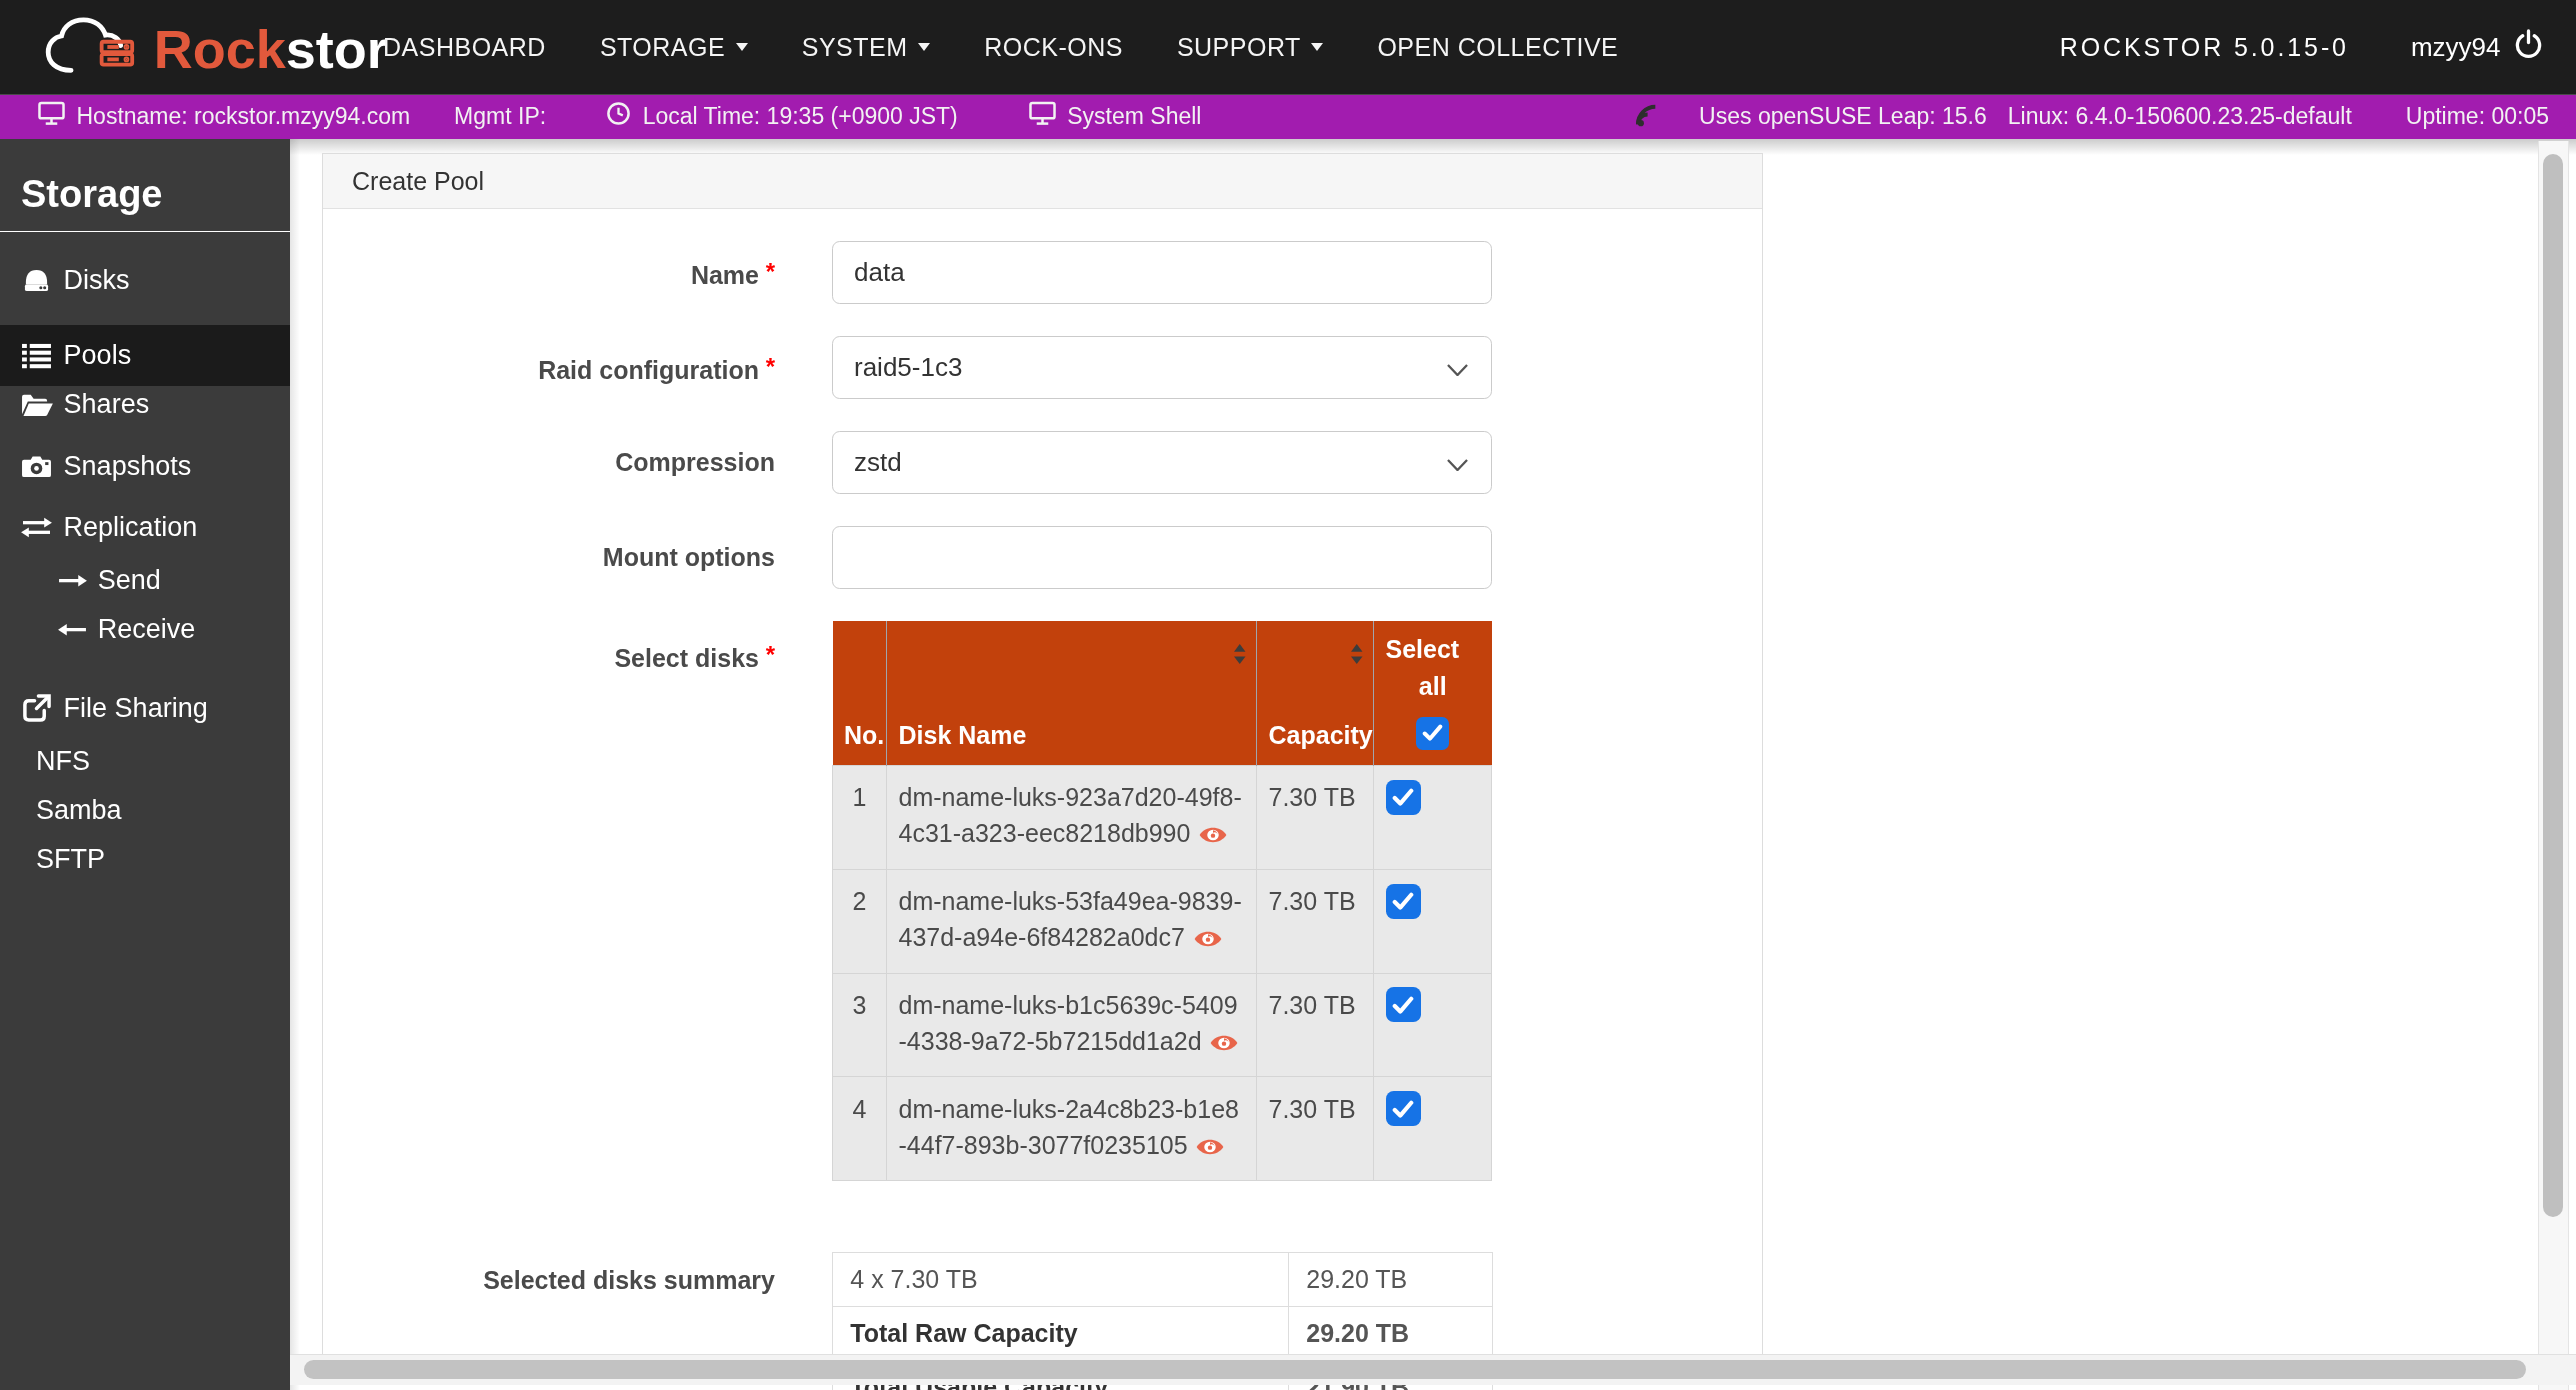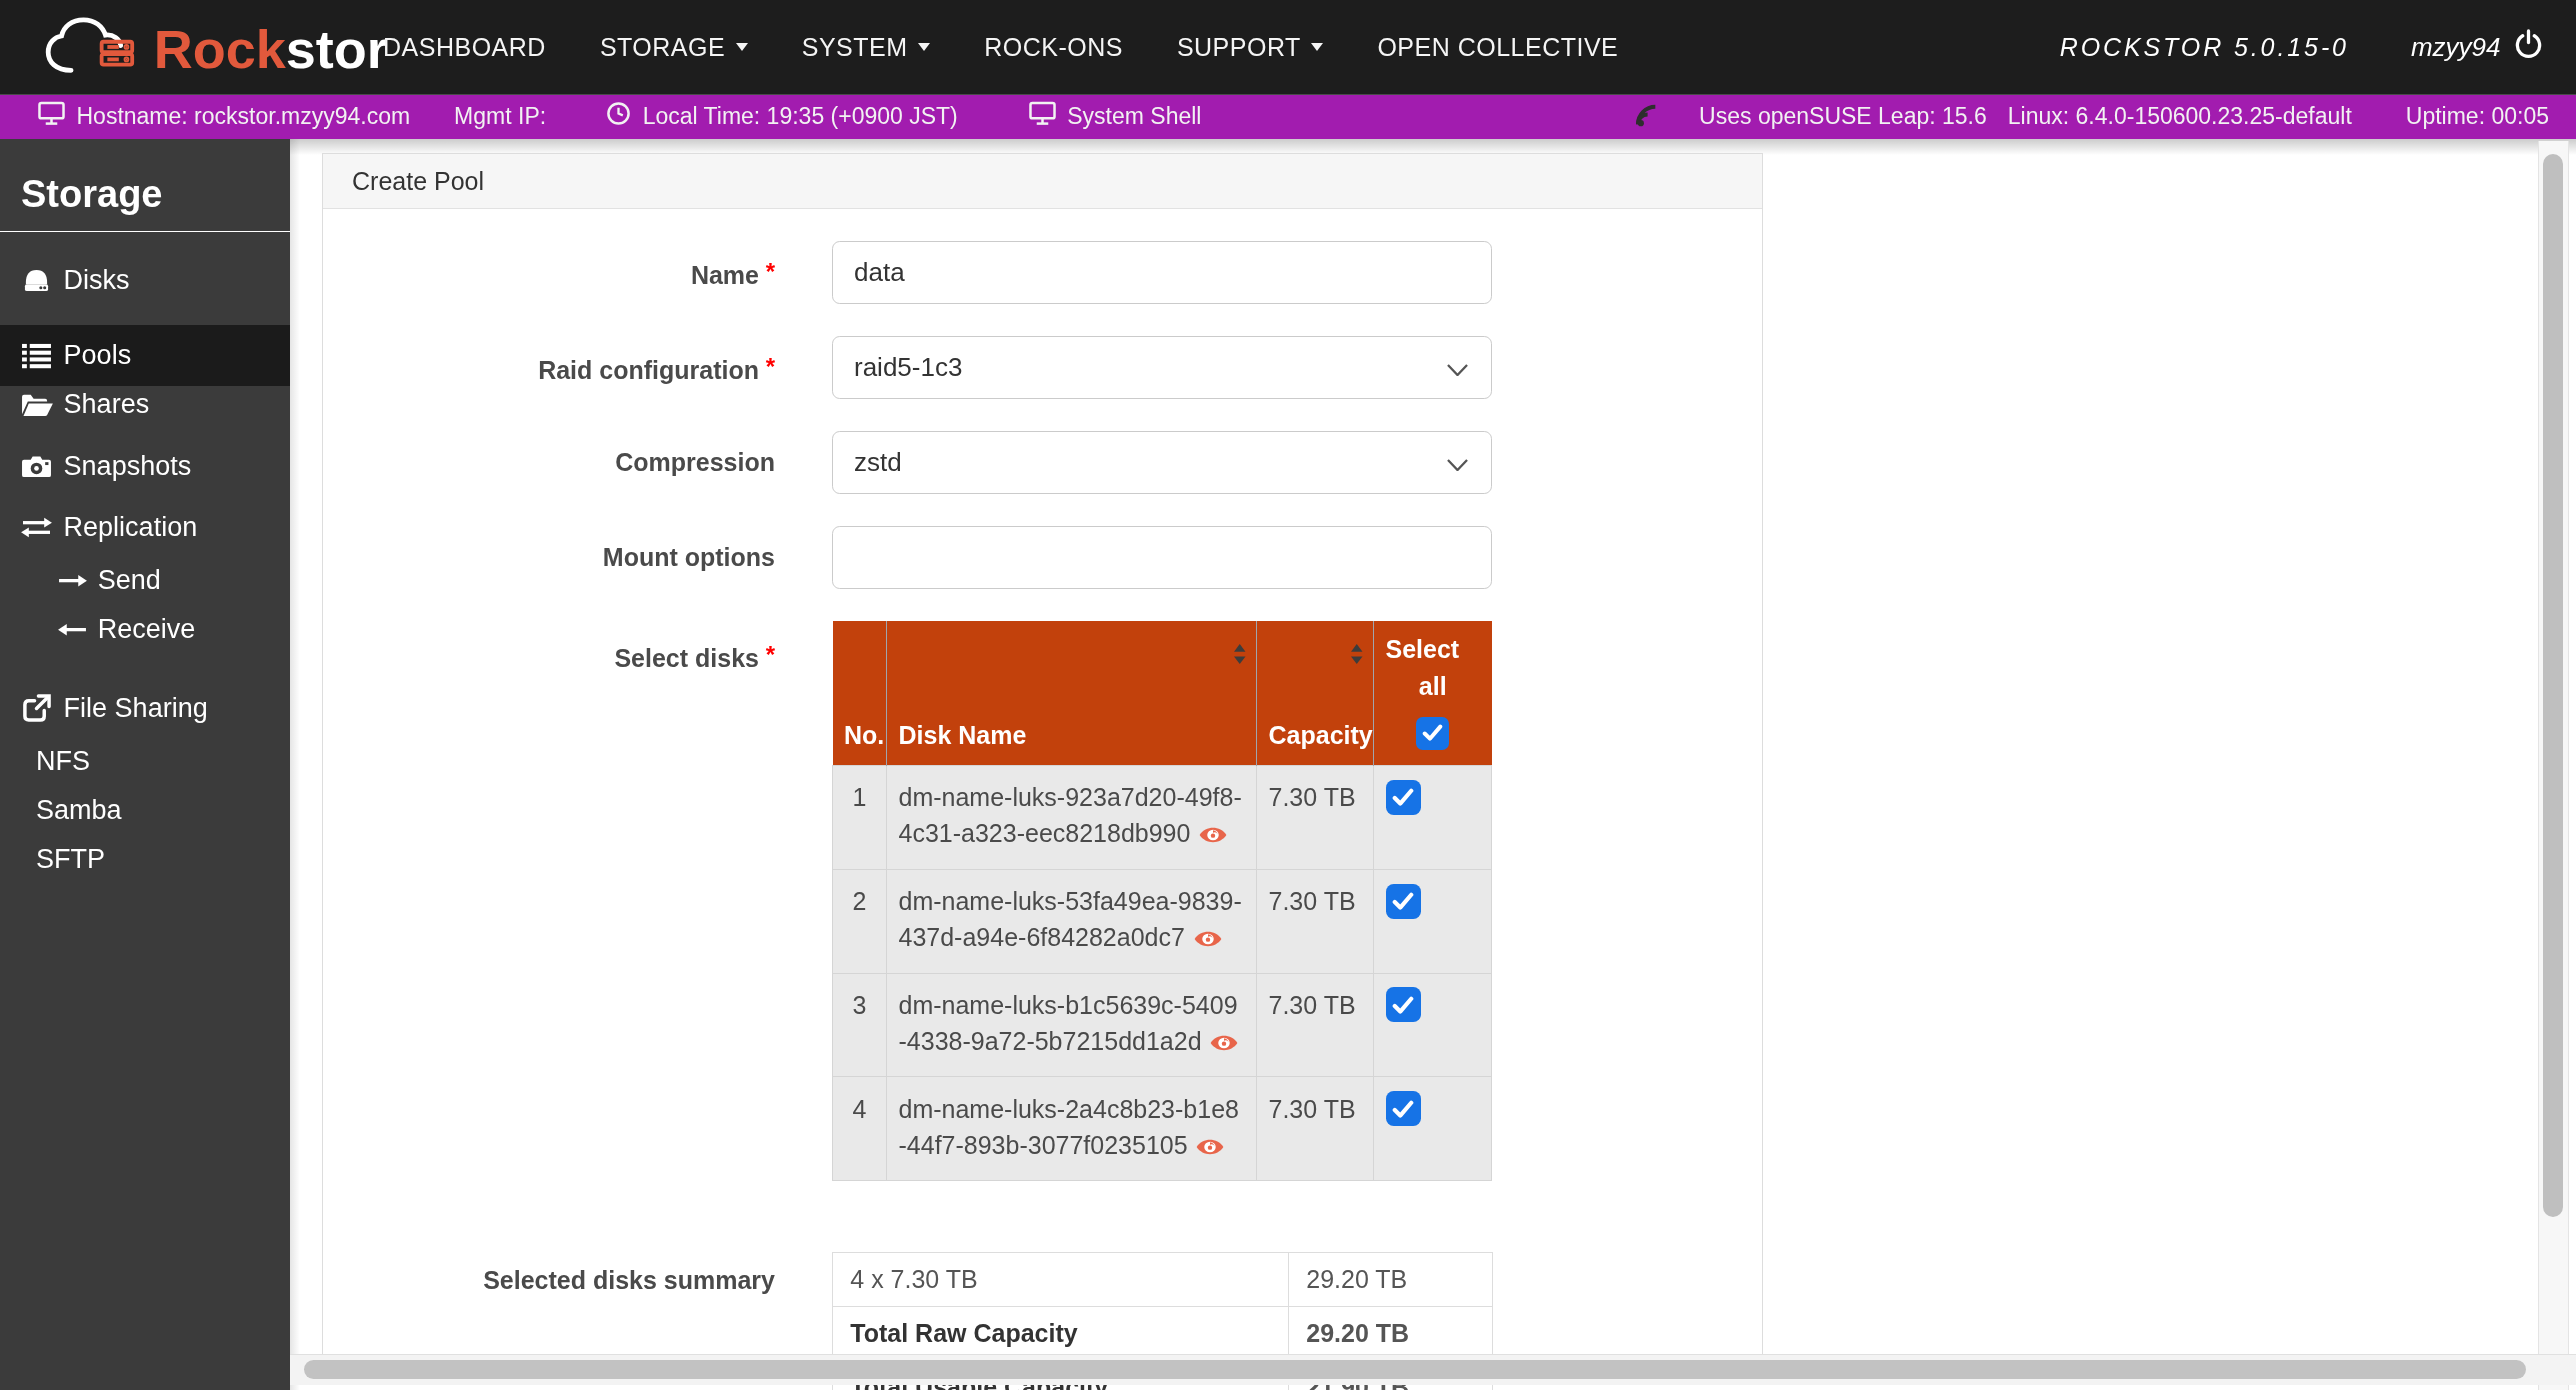--- a/index.html
+++ b/index.html
@@ -8,21 +8,21 @@
 
   
   .topbar { position:absolute; left:0; top:0; width:2576px; height:94px; background:#1d1d1d; z-index:30; }
   .logo { position:absolute; left:42px; top:15.4px; display:flex; align-items:center; gap:7.7px; cursor:pointer;text-align:right; }
   .brand { font-size:54px; font-weight:bold; letter-spacing:0px; line-height:1; }
   .brand .rock { color:#e2593c; }
   .brand .stor { color:#ffffff; }
   .nav-links { position:absolute; left:383px; top:0; height:94px; display:flex; align-items:center; gap:54px; }
   .nav-link { color:#f5f5f5; font-size:25px; letter-spacing:0.5px; display:flex; align-items:center; gap:10.6px; cursor:pointer; white-space:nowrap; }
   .caret { width:0; height:0; border-left:6.7px solid transparent; border-right:6.7px solid transparent; border-top:8.7px solid #f5f5f5; display:inline-block; }
-  .topbar-right { position:absolute; right:33px; top:0; height:94px; display:flex; align-items:center; gap:62px;font-style:italic; }
+  .topbar-right { position:absolute; right:33px; top:0; height:94px; display:flex; align-items:center; gap:62px; }
   .version { color:#ffffff; font-size:25px; letter-spacing:2.9px; white-space:nowrap; }
   .userbox { display:flex; align-items:center; gap:13.5px; color:#fff; font-size:26px; cursor:pointer; }
 
   
   .statusbar { position:absolute; left:0; top:94px; width:2576px; height:45px; background:#a21caf; border-top:1.9px solid #4a4a4a; color:#f2f2f2; font-size:23px; z-index:29; }
   .sb-left { position:absolute; left:38px; top:0; height:43px; display:flex; align-items:center; }
   .sb-item { display:flex; align-items:center; gap:11.5px; white-space:nowrap; }
   .sb-right { position:absolute; right:27px; top:0; height:43px; display:flex; align-items:center; gap:21px; white-space:nowrap; }
 
   

